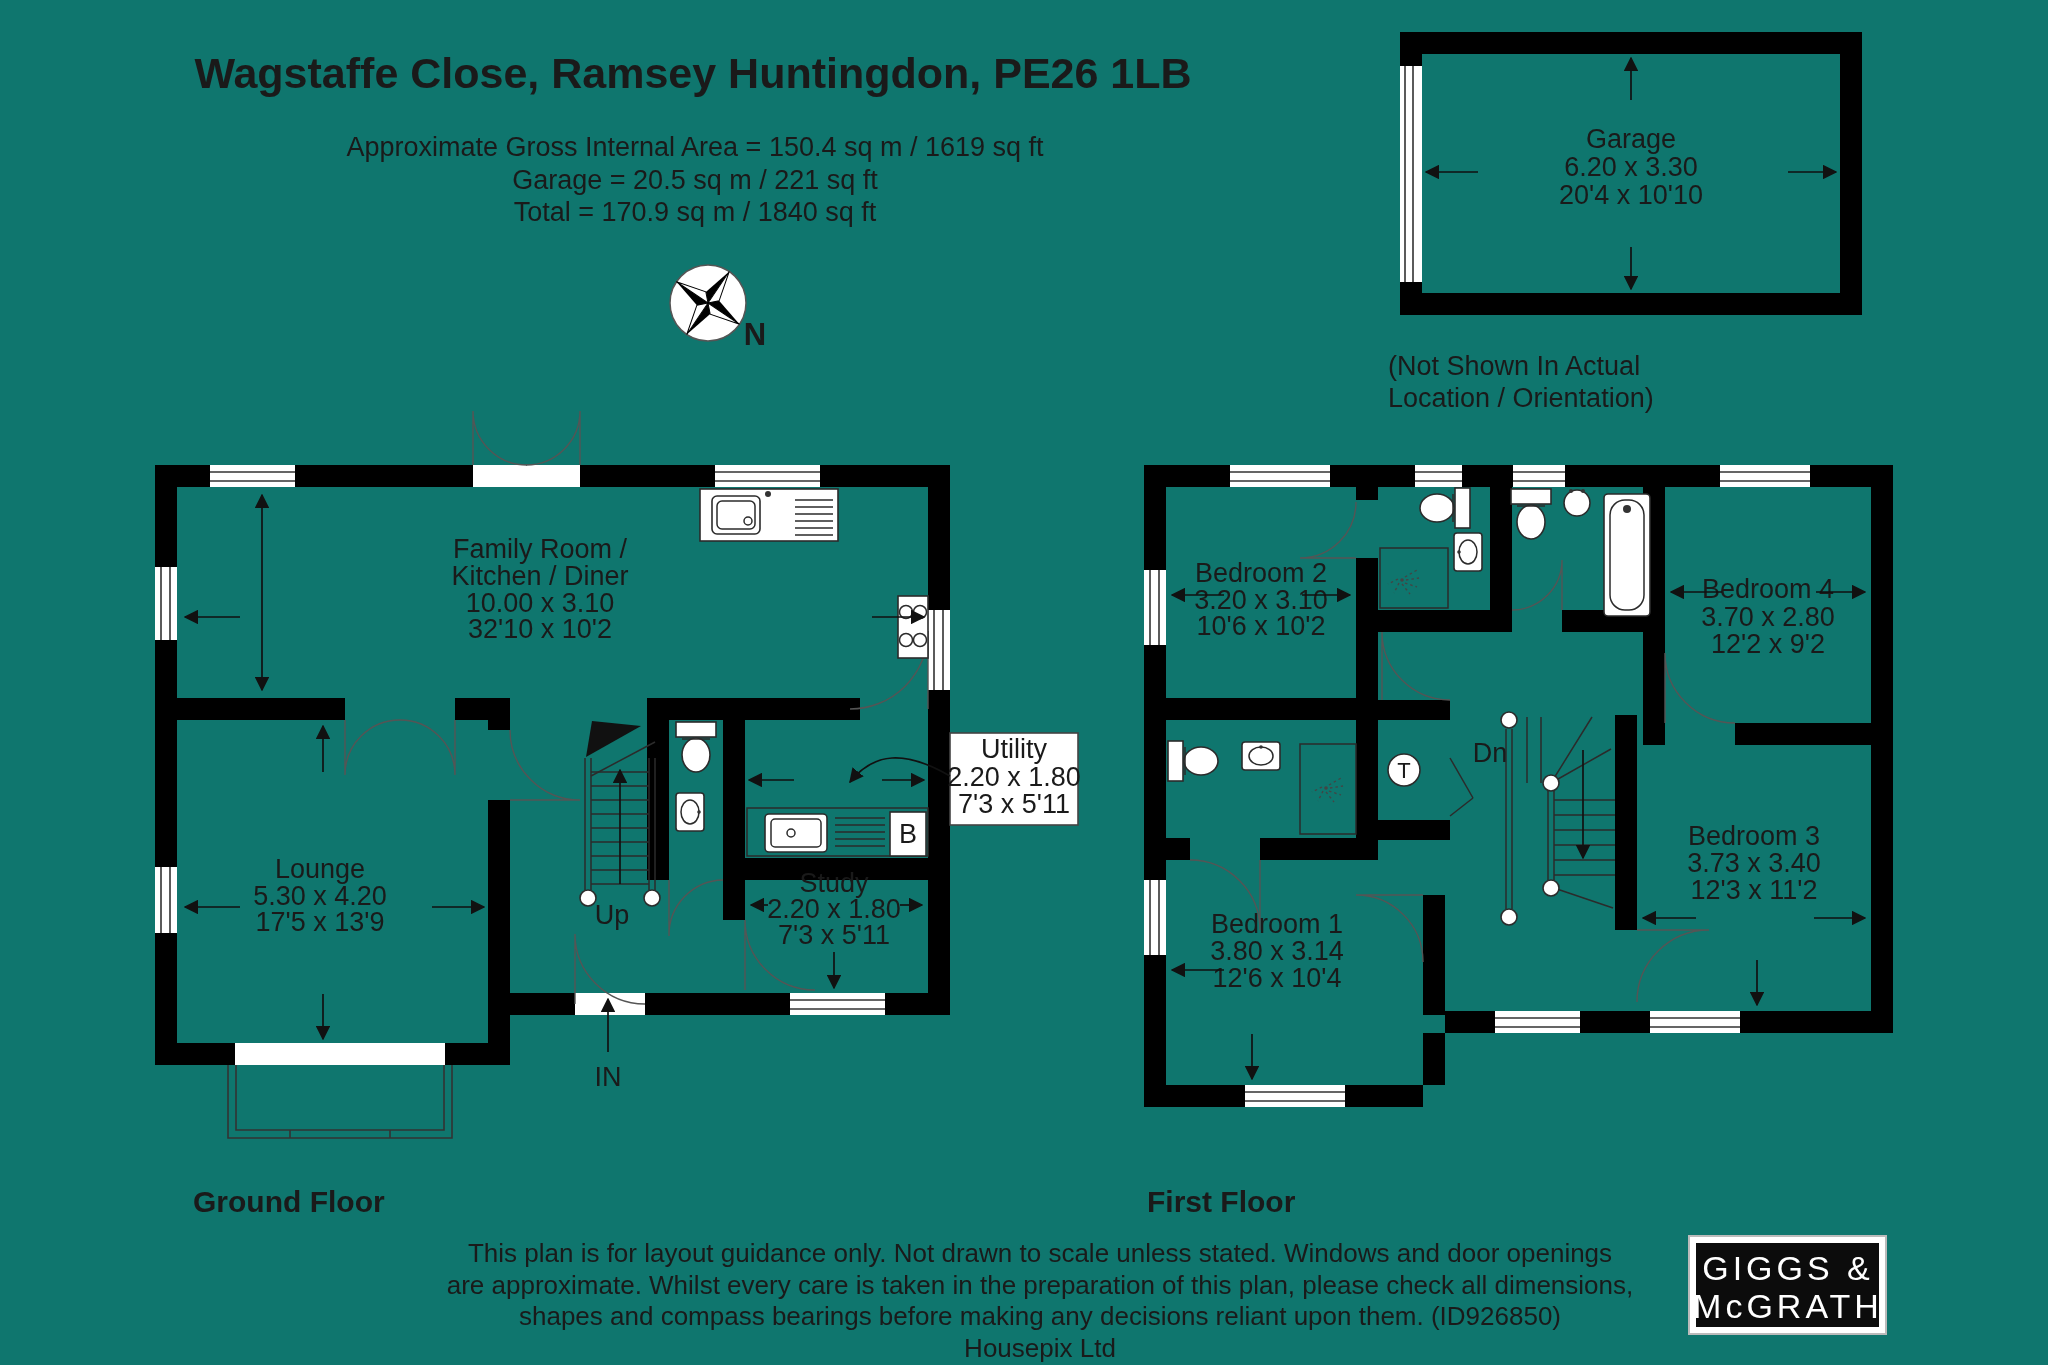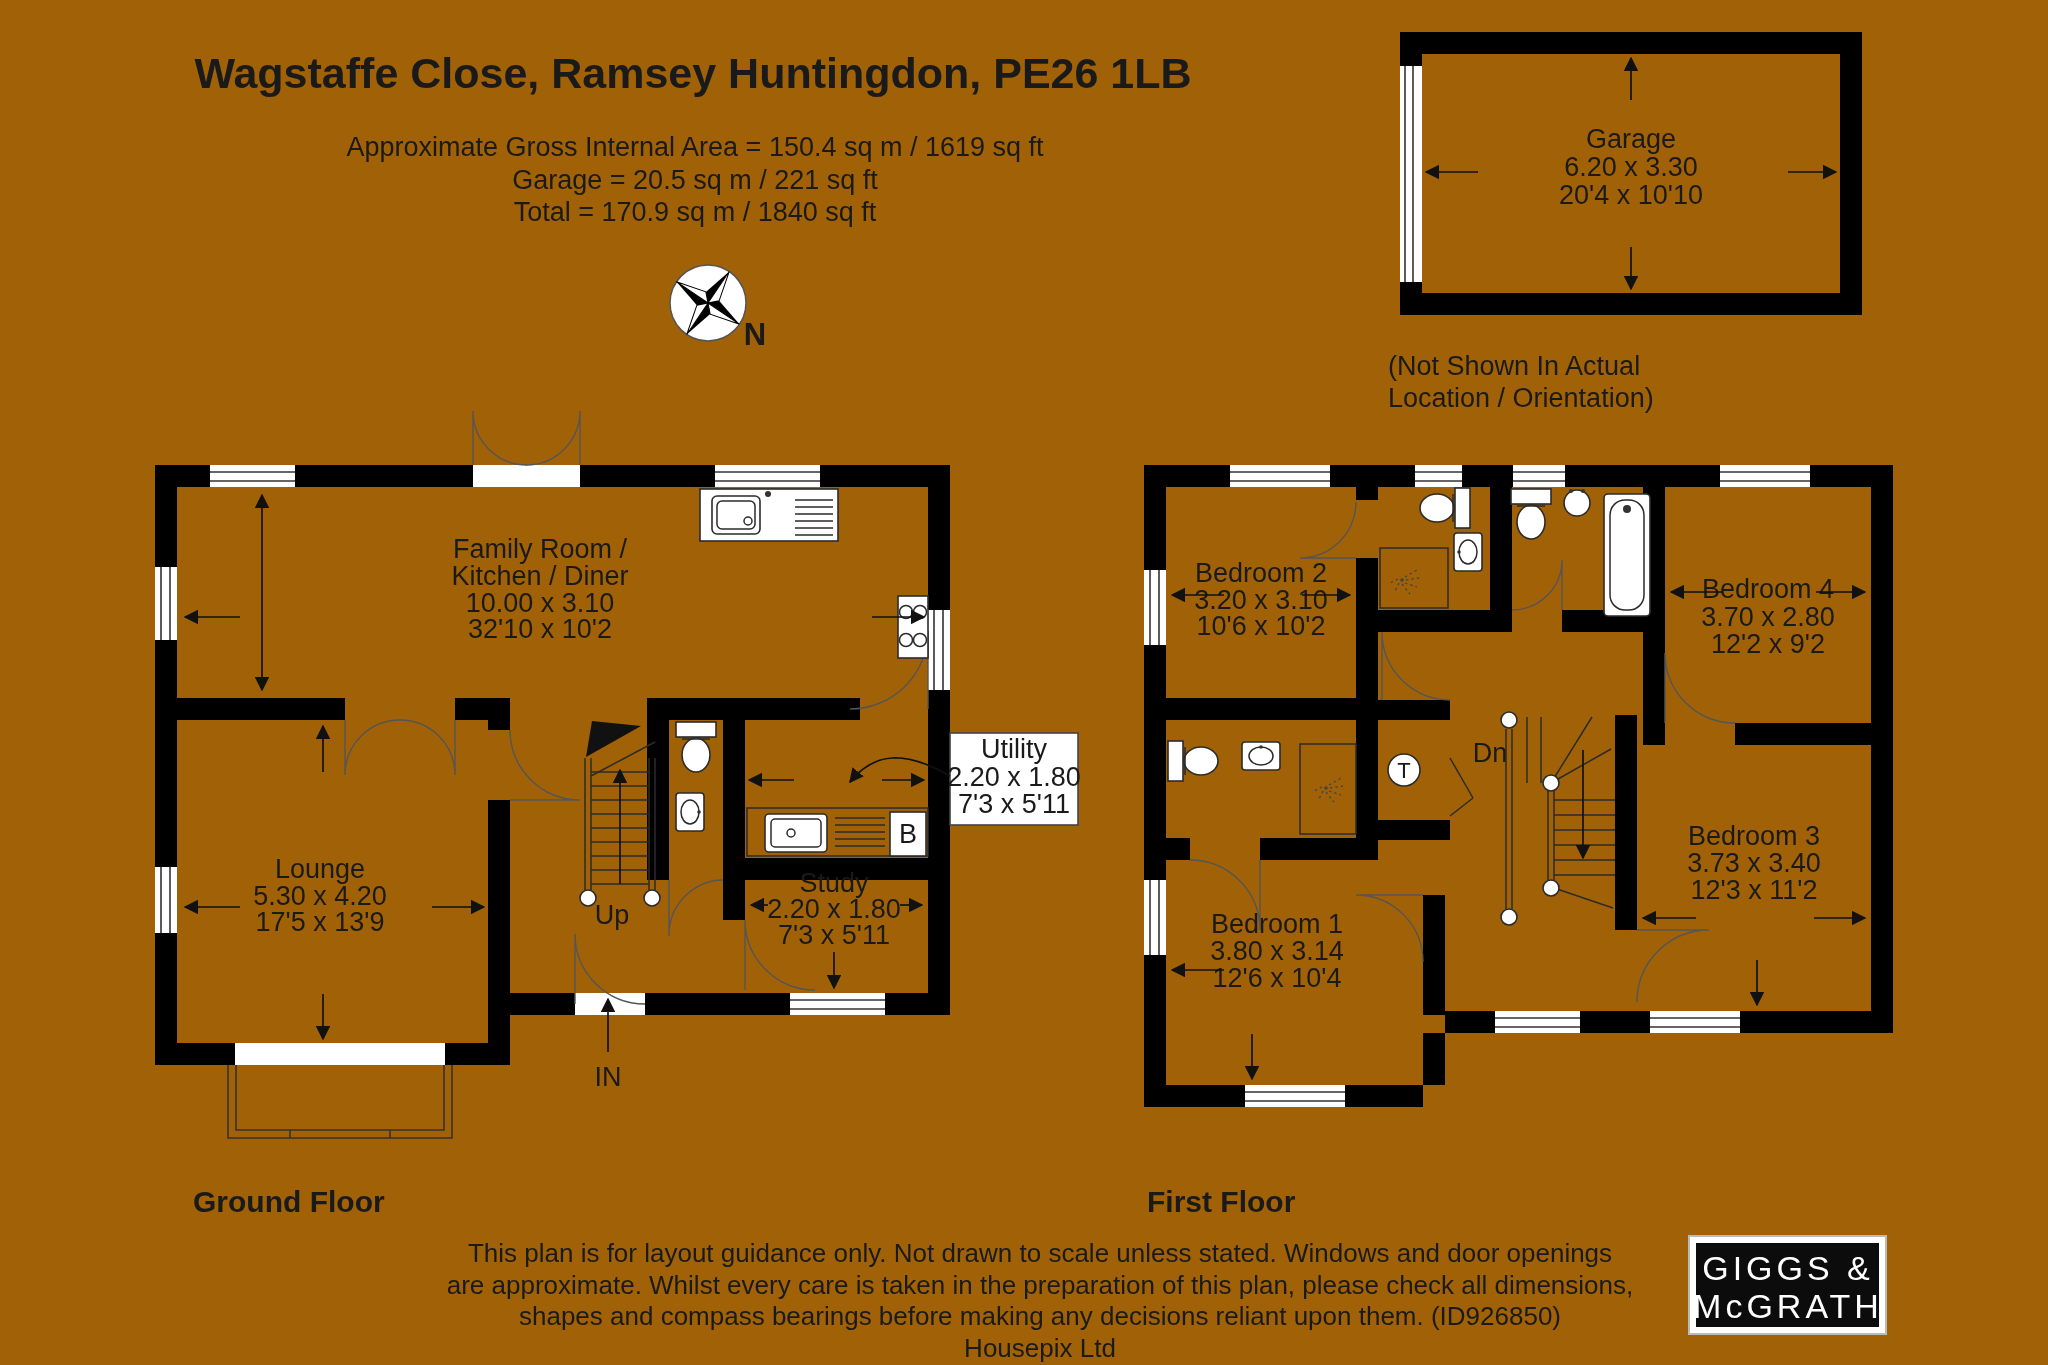--- a/index.html
+++ b/index.html
@@ -1,16 +1,16 @@
 <!DOCTYPE html>
 <html><head>
 <meta charset="utf-8">
 <style>
   html,body{margin:0;padding:0;background:#fff;}
-  .page{position:relative;width:2048px;height:1365px;background:#a16207;overflow:hidden;}
+  .page{position:relative;width:2048px;height:1365px;background:#0f766e;overflow:hidden;}
   svg{display:block;font-family:"Liberation Sans", sans-serif;}
   .wall{fill:#000000;stroke:none;}
   .open{fill:#ffffff;stroke:none;}
   .win{stroke:#333333;stroke-width:1.6;fill:none;}
   .thin{stroke:#2b2b2b;stroke-width:1.5;fill:none;}
   .fix{stroke:#2b2b2b;stroke-width:1.6;fill:#ffffff;}
   .arc{stroke:#555555;stroke-width:1.4;fill:none;}
   .dim{stroke:#111111;stroke-width:1.7;fill:none;}
   .spr line{stroke:#444;stroke-width:1.3;stroke-dasharray:2.5 3;}
   text{fill:#1a1a1a;}

